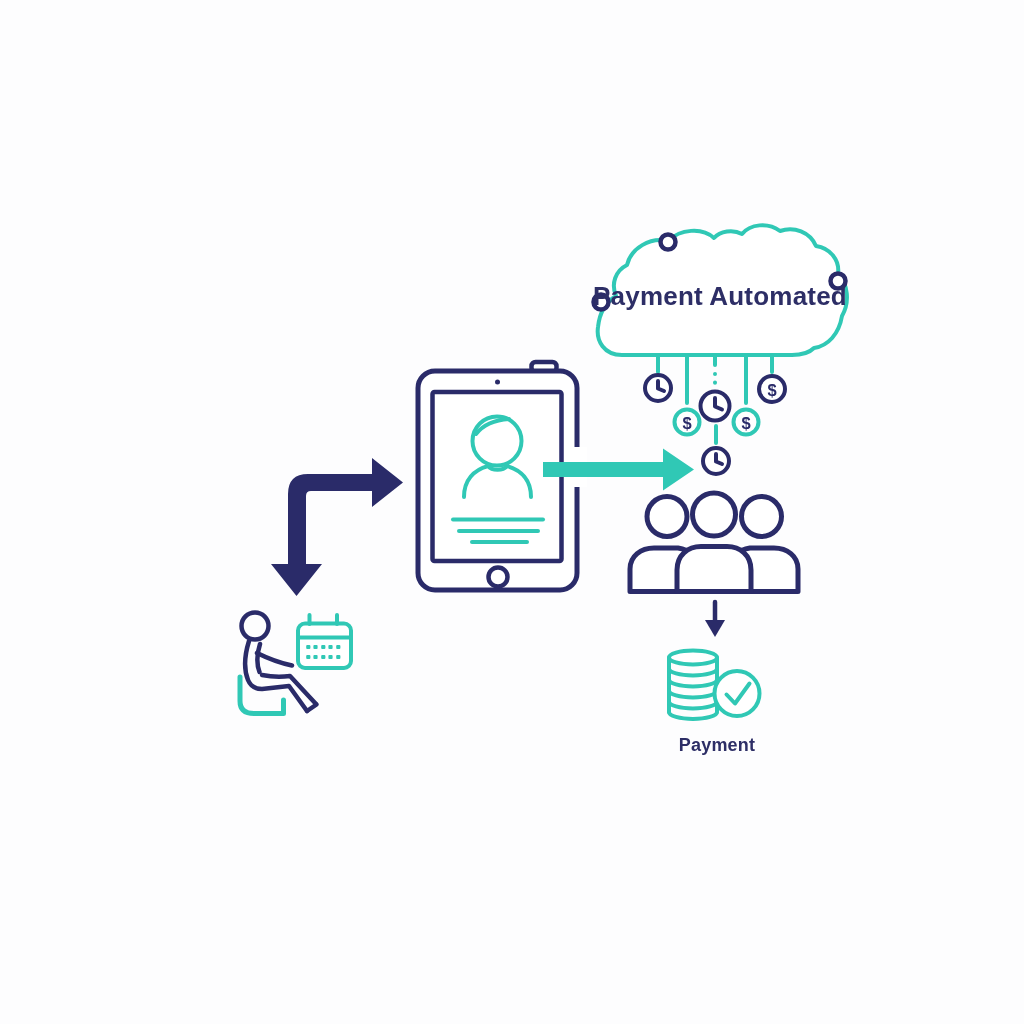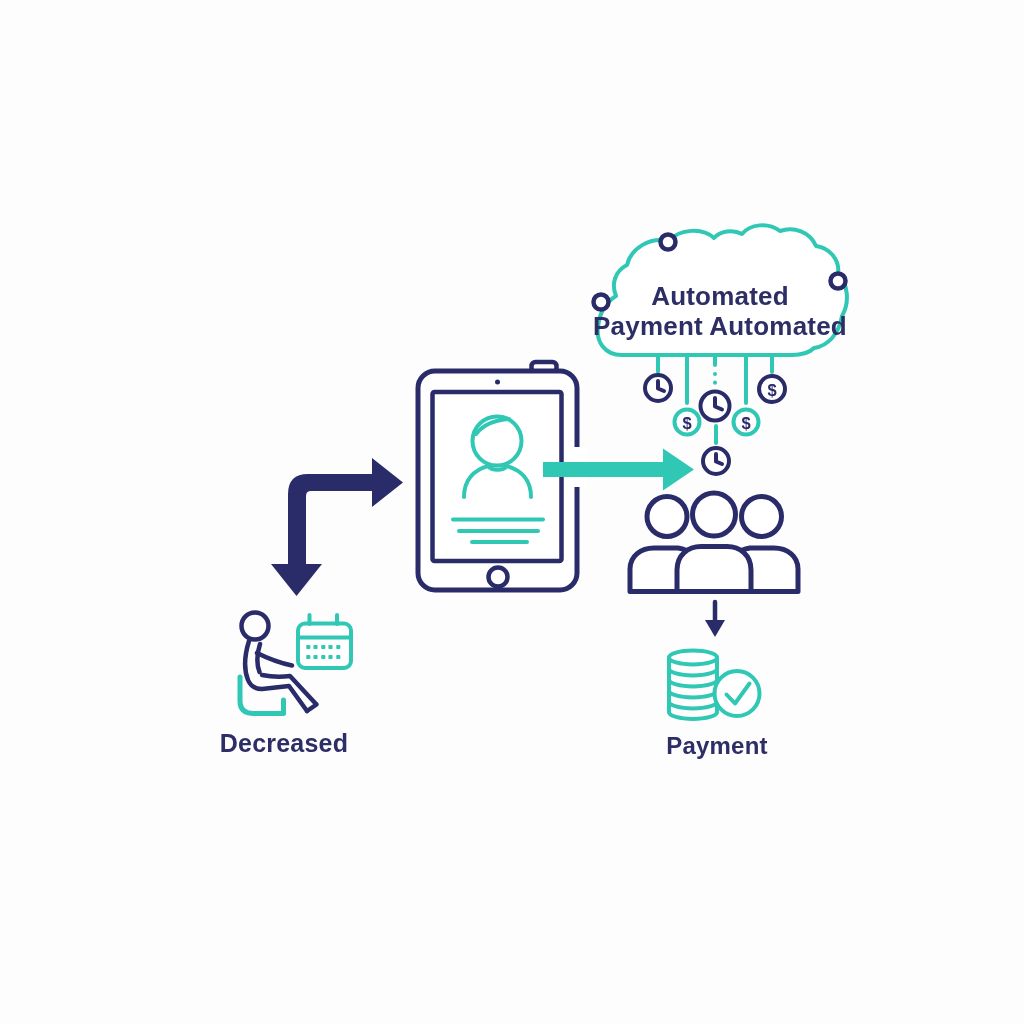--- a/index.html
+++ b/index.html
@@ -15,21 +15,21 @@
   .sn5 { stroke:#2a2b69; fill:none; stroke-width:5; stroke-linecap:round; stroke-linejoin:round; }
   .fw { fill:#ffffff; }
   .fnavy { fill:#2a2b69; }
   .fteal { fill:#30c8b5; }
   .dollar-txt { font-family:"Liberation Sans",sans-serif; font-weight:700; font-size:16.5px; fill:#2a2b69; }
 
   
   .lbl { position:absolute; text-align:center; font-weight:700; color:#2d2e66; letter-spacing:0.2px; }
   .lbl-cloud   { left:585px; top:281px; width:270px; font-size:26px; line-height:30px; }
   .lbl-admin   { left:134px; top:729px; width:300px; font-size:25px; line-height:29px; }
-  .lbl-payment { left:567px; top:731px; width:300px; font-size:24px; line-height:29px; }
+  .lbl-payment { left:567px; top:731px; width:300px; font-size:18px; line-height:29px; }
 </style>
 </head>
 <body>
 
 <div class="canvas">
 
 <svg class="diagram-svg" viewBox="0 0 1024 1024" aria-hidden="true">
 
   <g>
     <path class="st fw" d="M 622 355
@@ -169,25 +169,23 @@
         <rect x="313.4" y="654.9" width="4.2" height="4.2" rx="1"></rect>
         <rect x="321.2" y="654.9" width="4.2" height="4.2" rx="1"></rect>
         <rect x="328.4" y="654.9" width="4.2" height="4.2" rx="1"></rect>
         <rect x="336.2" y="654.9" width="4.2" height="4.2" rx="1"></rect>
       </g>
     </g>
   </g>
 </svg>
 
   <div class="lbl lbl-cloud">
-    <div>Automated</div>
     <div>Payment Automated</div>
   </div>
 
   <div class="lbl lbl-admin">
-    <div>Decreased</div>
   </div>
 
   <div class="lbl lbl-payment">
     <div>Payment</div>
   </div>
 
 </div>
 
 </body></html>

